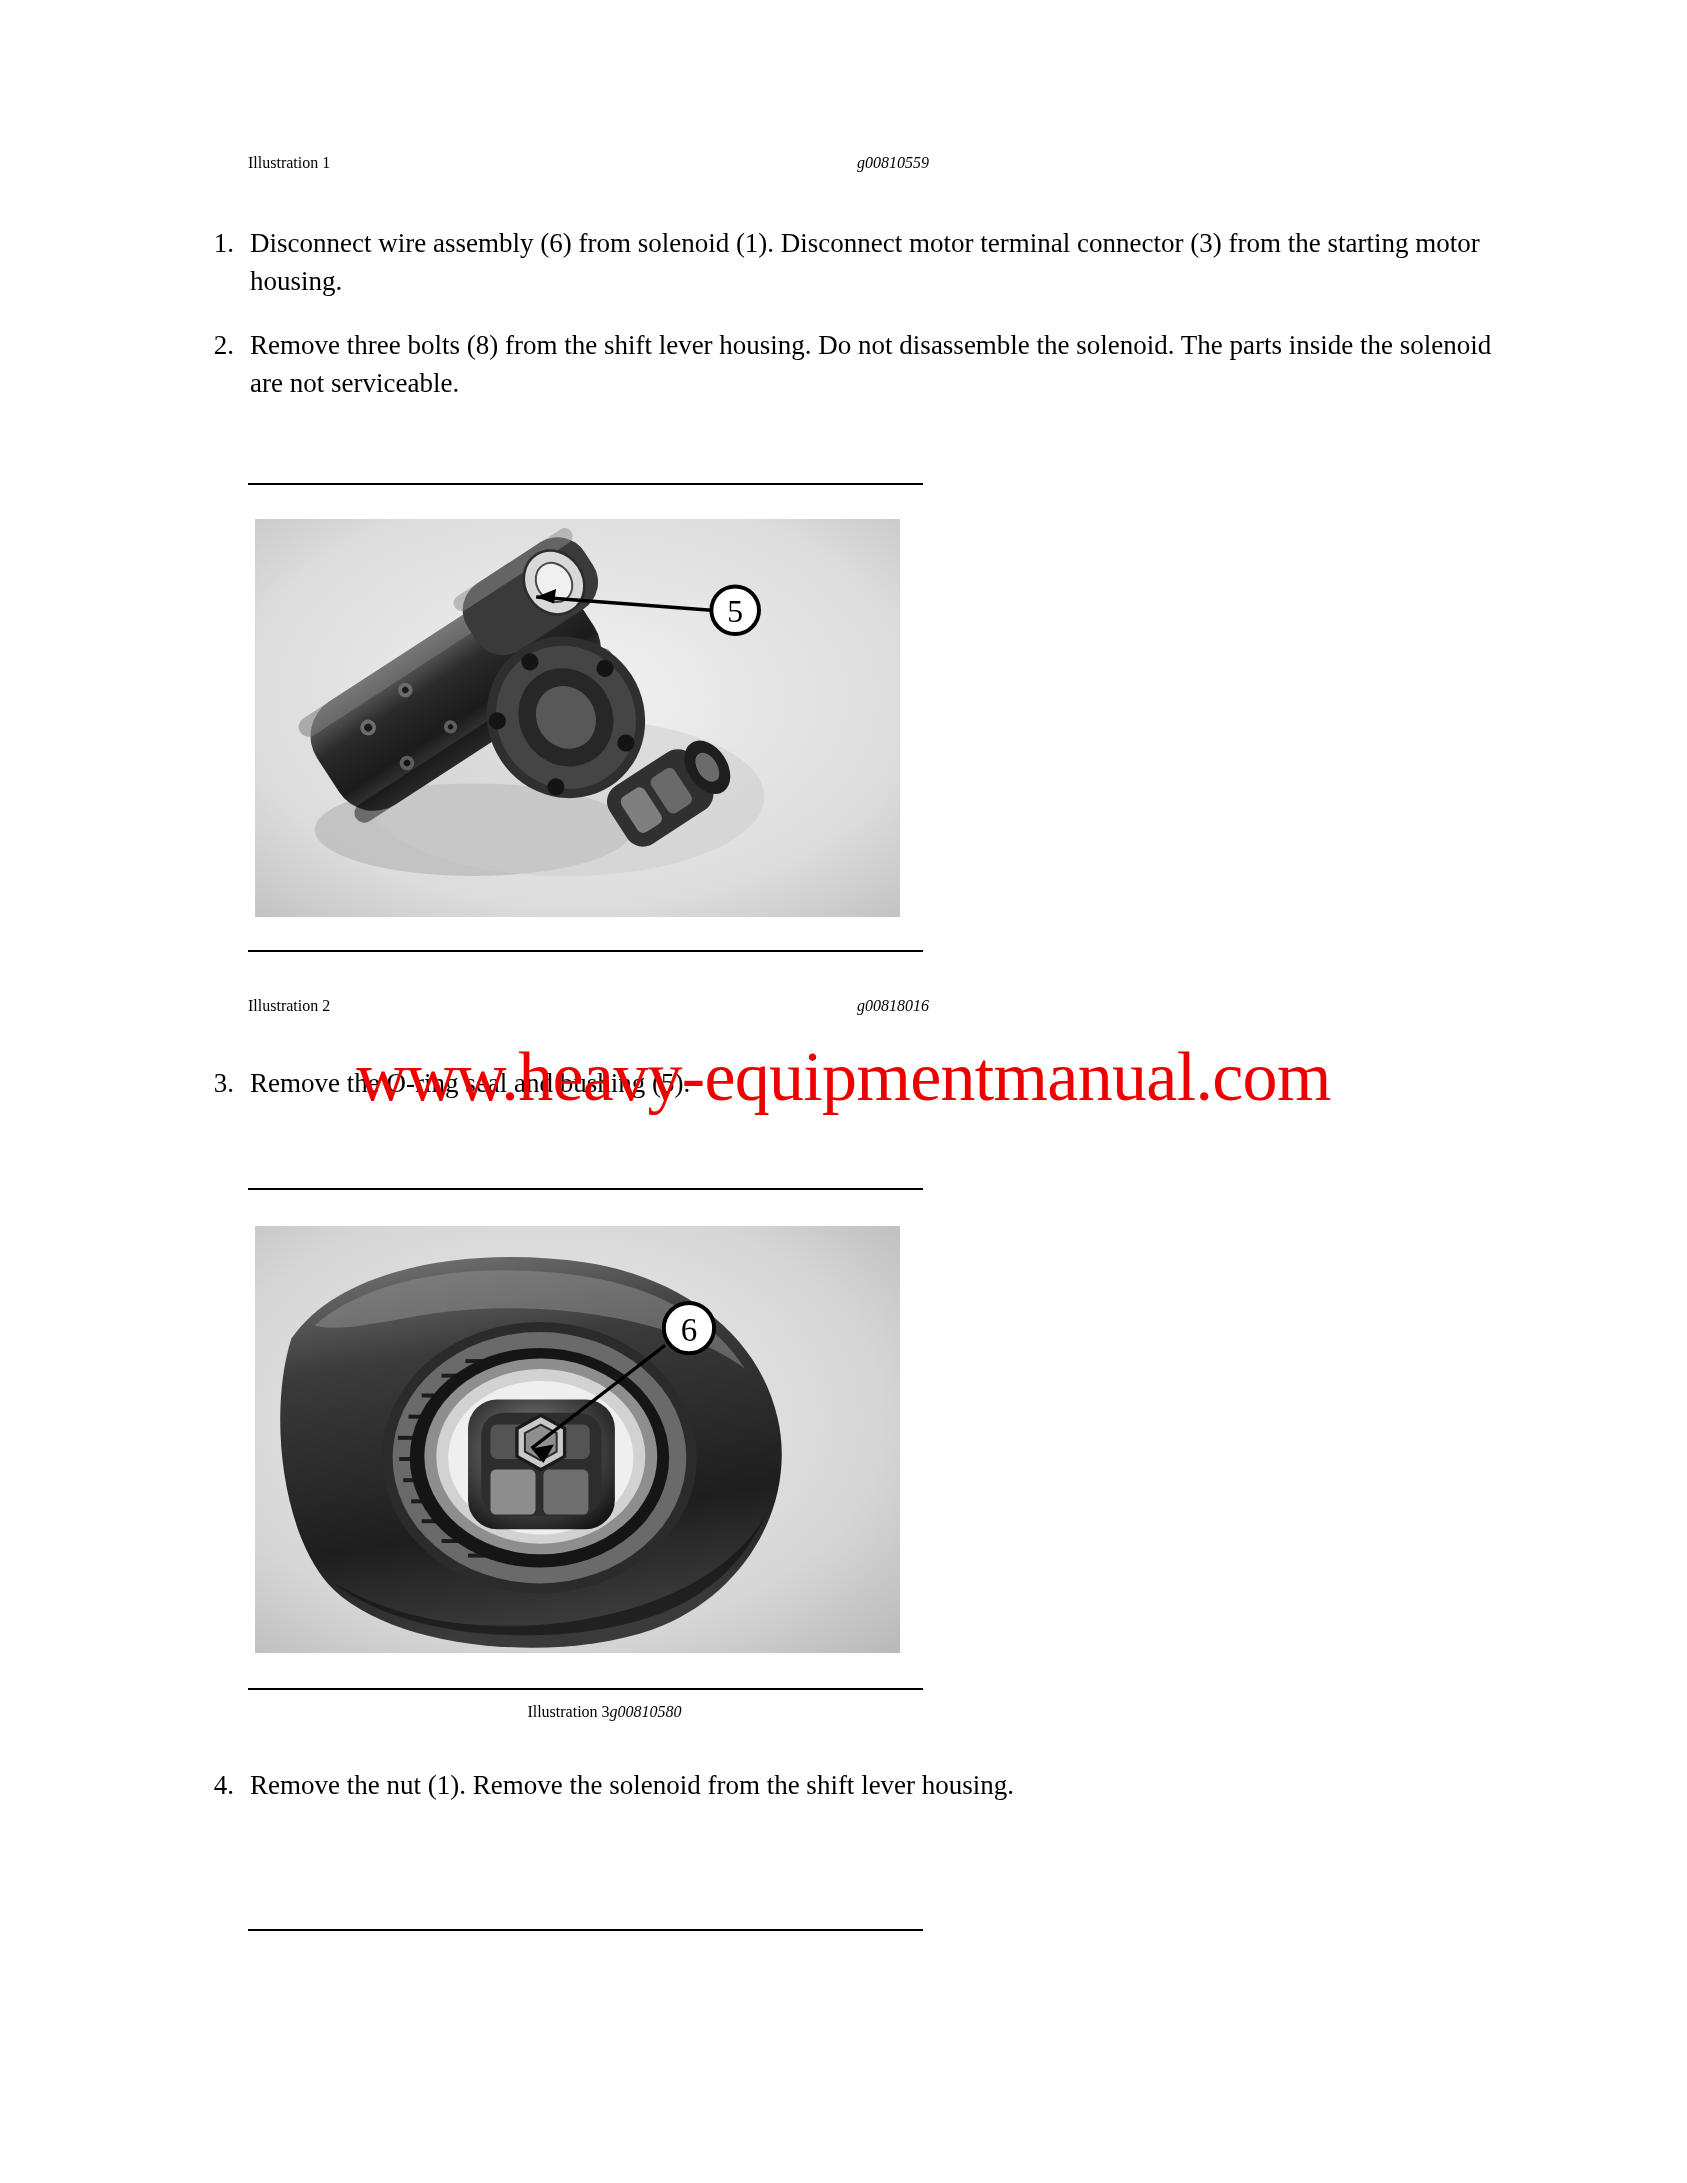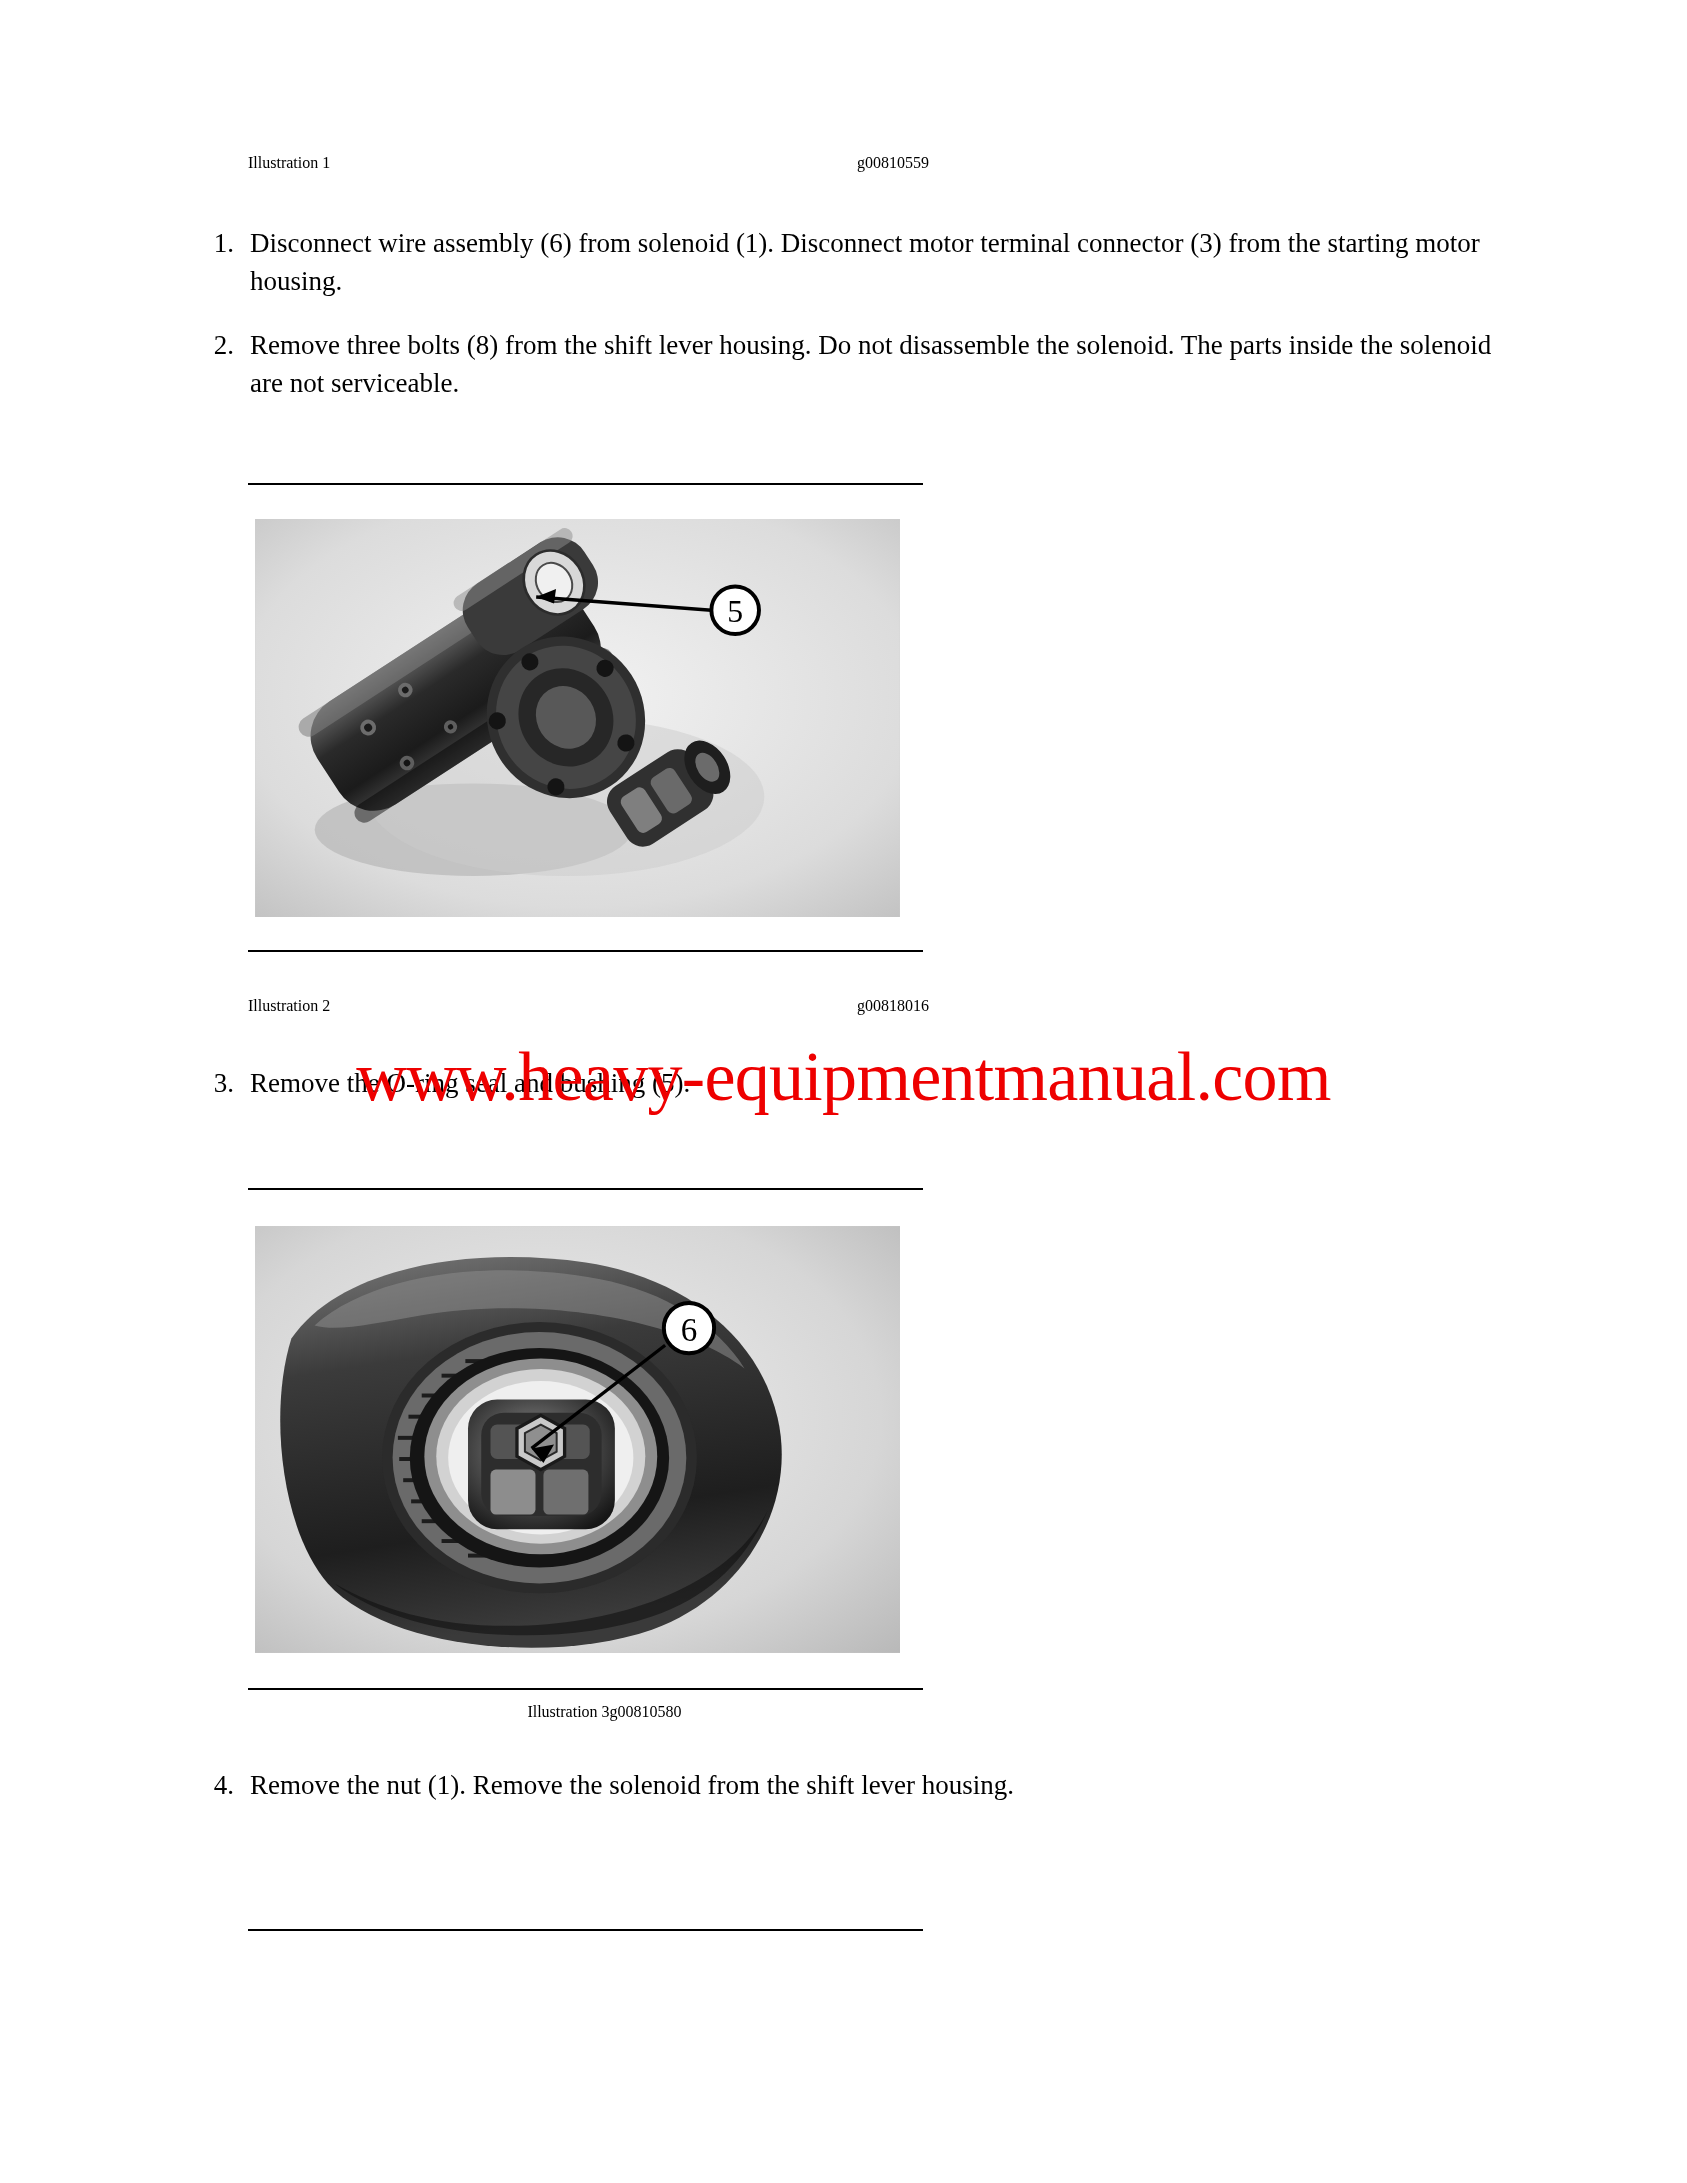--- a/index.html
+++ b/index.html
@@ -28,20 +28,21 @@
     position: absolute;
     display: flex;
     font-size: 16px;
     line-height: 1.2;
   }
   .caption-label {
     white-space: nowrap;
   }
   .caption-code {
     white-space: nowrap;
+    font-style: italic;
   }
 
   
   .step {
     position: absolute;
     display: flex;
     font-size: 27px;
     line-height: 1.42;
   }
   .step-num {

